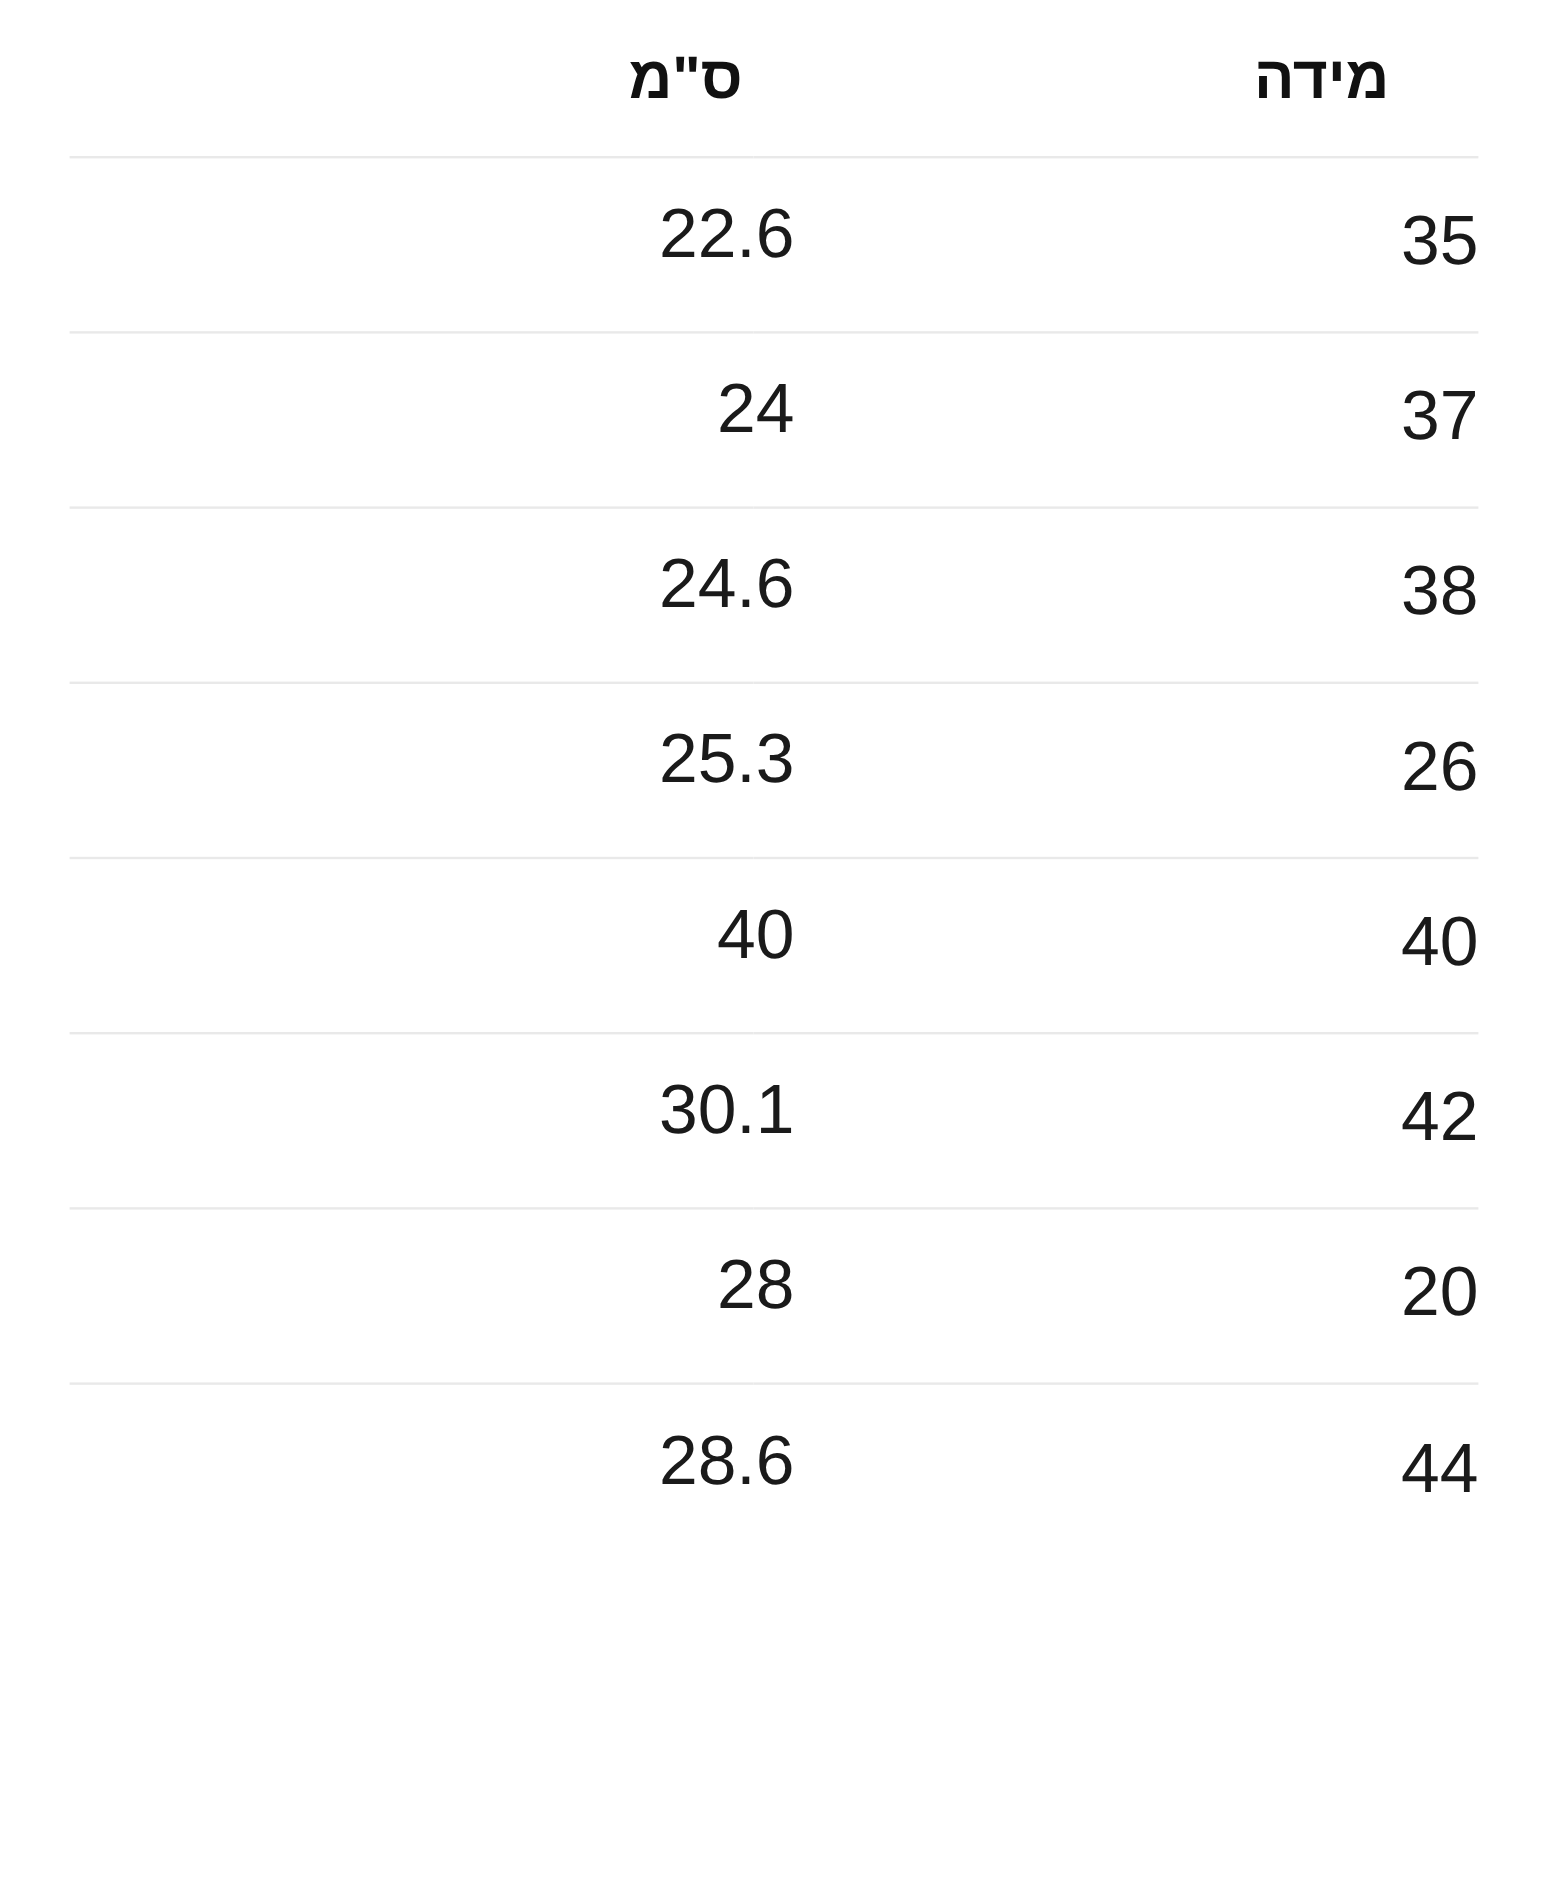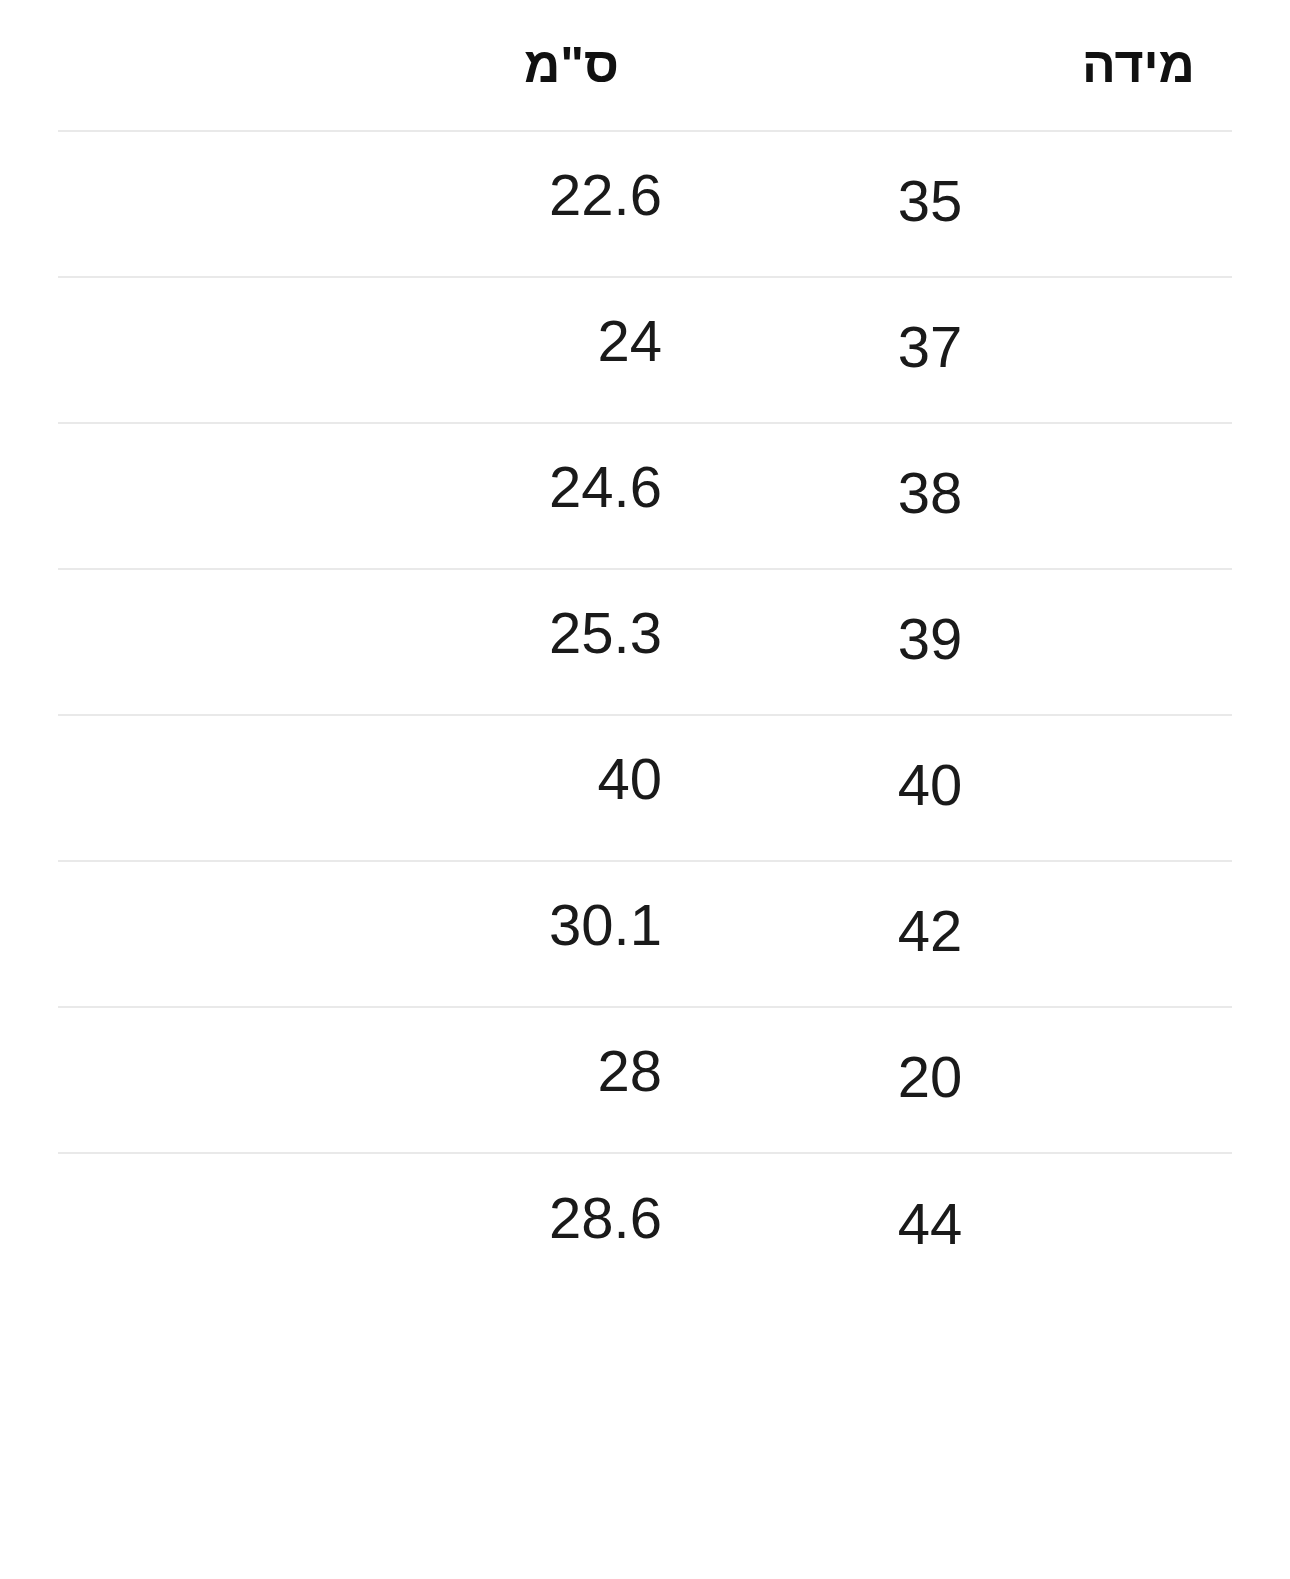--- a/index.html
+++ b/index.html
@@ -40,21 +40,21 @@
     height: 131px;
     vertical-align: middle;
     font-weight: bold;
     font-size: 50px;
     line-height: 1;
     color: #111111;
     letter-spacing: 0;
   }
 
   th.header-size {
-    text-align: center;
+    text-align: left;
     padding-left: 417px;
     box-sizing: border-box;
   }
 
   th.header-cm {
     text-align: left;
     padding-left: 466px;
     box-sizing: border-box;
   }
 
@@ -69,21 +69,21 @@
     border-top: 2px solid #e9e9e9;
     height: 146px;
     vertical-align: middle;
     font-size: 58px;
     font-weight: 400;
     line-height: 1;
     color: #1a1a1a;
   }
 
   td.cell-size {
-    text-align: center;
+    text-align: right;
     padding-left: 0px;
     padding-bottom: 6px;
     box-sizing: border-box;
     margin-left: 24px;
   }
 
   td.cell-cm {
     text-align: left;
     padding-left: 604px;
     padding-bottom: 18px;
@@ -112,21 +112,21 @@
       </tr>
       <tr>
         <td class="cell-size">37</td>
         <td class="cell-cm">24</td>
       </tr>
       <tr>
         <td class="cell-size">38</td>
         <td class="cell-cm">24.6</td>
       </tr>
       <tr>
-        <td class="cell-size">39</td>
+        <td class="cell-size">26</td>
         <td class="cell-cm">25.3</td>
       </tr>
       <tr>
         <td class="cell-size">40</td>
         <td class="cell-cm">40</td>
       </tr>
       <tr>
         <td class="cell-size">42</td>
         <td class="cell-cm">30.1</td>
       </tr>

